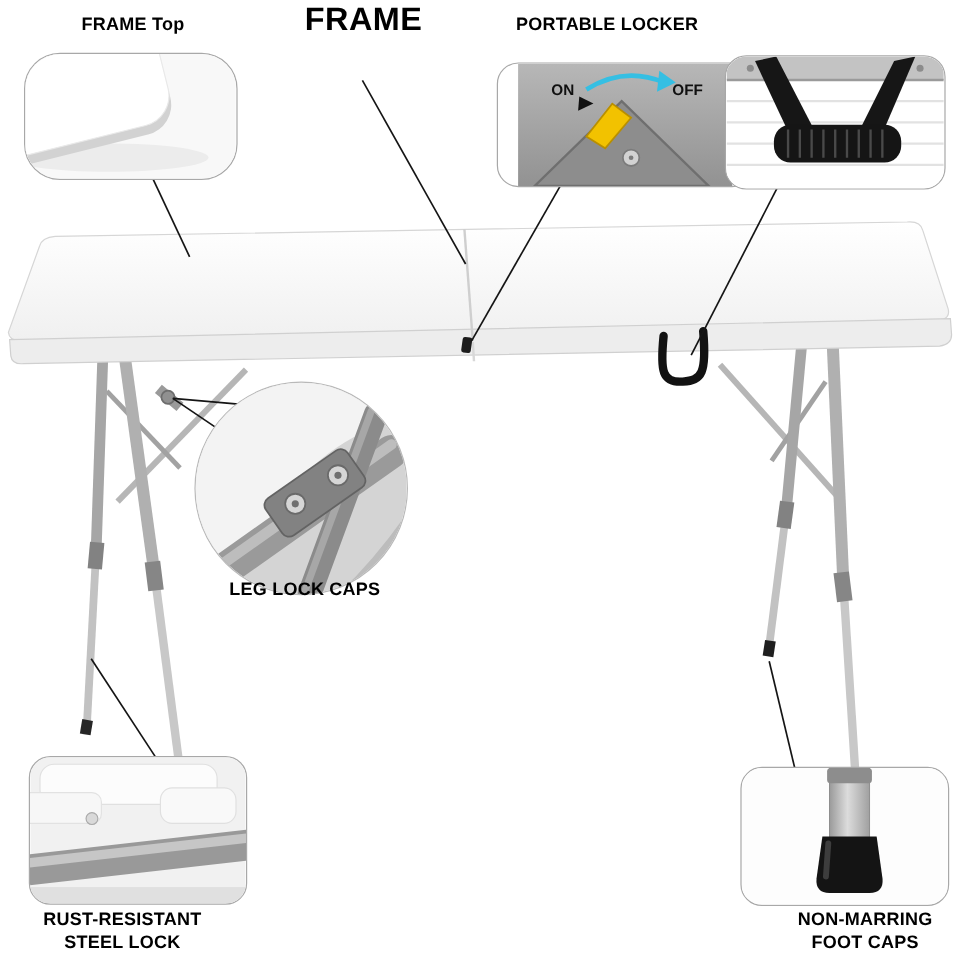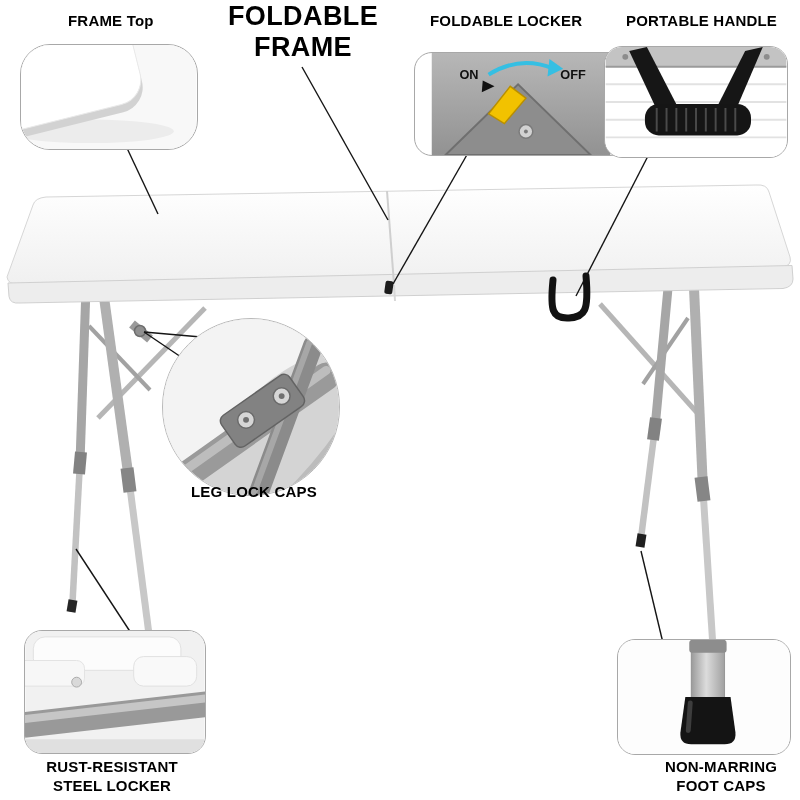--- a/index.html
+++ b/index.html
@@ -16,21 +16,21 @@
   #inset-frame     { left:24px;  top:630px; width:182px; height:124px; border-radius:18px; }
   #inset-footcaps  { left:617px; top:639px; width:174px; height:116px; border-radius:18px; }
   .label { position:absolute; z-index:3; font-size:15px; font-weight:600; letter-spacing:.2px; white-space:nowrap; }
   .label.center { text-align:center; white-space:normal; }
   #label-title { position:absolute; z-index:3; left:226px; top:1px; width:154px; text-align:center;
                  font-size:27px; font-weight:800; line-height:31px; letter-spacing:.4px; }
   #label-hdpe     { left:68px;  top:12px; }
   #label-security { left:430px; top:12px; }
   #label-handle   { left:626px; top:12px; }
   #label-leglock  { left:191px; top:483px; }
-  #label-frame    { left:22px;  top:757px; width:180px; line-height:19px; }
+  #label-frame    { left:12px;  top:757px; width:180px; line-height:19px; }
   #label-footcaps { left:634px; top:757px; width:174px; line-height:19px; }
 </style>
 </head>
 <body>
 
 <div class="canvas">
 
   <svg class="art" width="800" height="800" viewBox="0 0 800 800">
     <defs>
       <linearGradient id="topGrad" x1="0" y1="0" x2="0" y2="1">
@@ -194,33 +194,31 @@
       <rect x="74" y="0" width="34" height="64" fill="url(#fcGrad)" stroke="#8b8b8b" stroke-width="0.8"></rect>
       <rect x="72" y="0" width="38" height="13" rx="3" fill="#8d8d8d"></rect>
       <path d="M68 58 H114 L119 94 Q120 106 108 106 H74 Q62 106 63 94 Z" fill="#141414"></path>
       <path d="M73 64 L71 92" stroke="#3d3d3d" stroke-width="5" fill="none" stroke-linecap="round"></path>
     </svg>
   </div>
 
   <div class="label" id="label-hdpe">FRAME Top</div>
 
   <div id="label-title">
-    <div>FOLDABLE</div>
     <div>FRAME</div>
   </div>
 
-  <div class="label" id="label-security">FOLDABLE LOCKER</div>
-
-  <div class="label" id="label-handle">PORTABLE HANDLE</div>
+  <div class="label" id="label-security">PORTABLE LOCKER</div>
+
 
   <div class="label" id="label-leglock">LEG LOCK CAPS</div>
 
   <div class="label center" id="label-frame">
     <div>RUST-RESISTANT</div>
-    <div>STEEL LOCKER</div>
+    <div>STEEL LOCK</div>
   </div>
 
   <div class="label center" id="label-footcaps">
     <div>NON-MARRING</div>
     <div>FOOT CAPS</div>
   </div>
 
 </div>
 
 </body></html>

